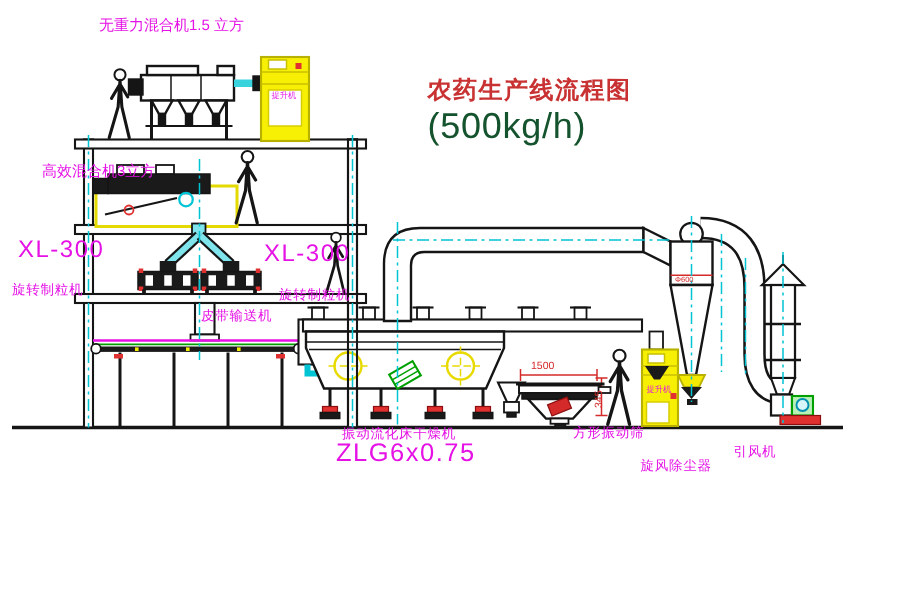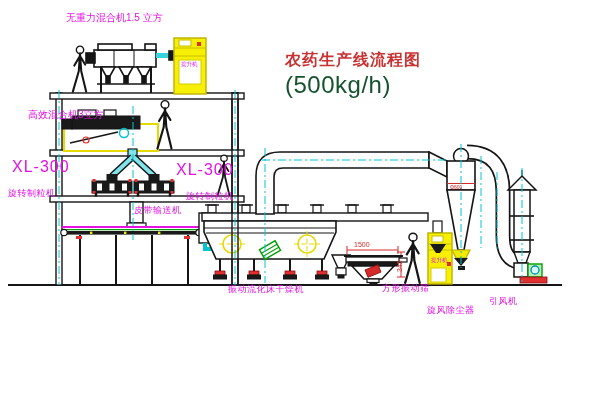--- a/index.html
+++ b/index.html
@@ -301,20 +301,21 @@
 </div>
 
 <div class="lbl" id="l-mixer-top">无重力混合机1.5 立方</div>
 <div class="lbl" id="l-mixer-mid">高效混合机3立方</div>
 <div class="lbl model" id="l-xl-left">XL-300</div>
 <div class="lbl small" id="l-xl-left-sub">旋转制粒机</div>
 <div class="lbl model" id="l-xl-right">XL-300</div>
 <div class="lbl small" id="l-xl-right-sub">旋转制粒机</div>
 <div class="lbl small" id="l-belt">皮带输送机</div>
 <div class="lbl small" id="l-dryer-sub">振动流化床干燥机</div>
+<div class="lbl model" id="l-dryer">ZLG6x0.75</div>
 <div class="lbl small" id="l-sieve-sub">方形振动筛</div>
 <div class="lbl small" id="l-cyclone">旋风除尘器</div>
 <div class="lbl small" id="l-fan">引风机</div>
 <div class="lbl tiny" id="l-hoist1">提升机</div>
 <div class="lbl tiny" id="l-hoist2">提升机</div>
 
 <div class="lbl red" id="d-1500">1500</div>
 <div class="lbl red" id="d-345">345</div>
 <div class="lbl red" id="d-cyc">Φ600</div>
 

